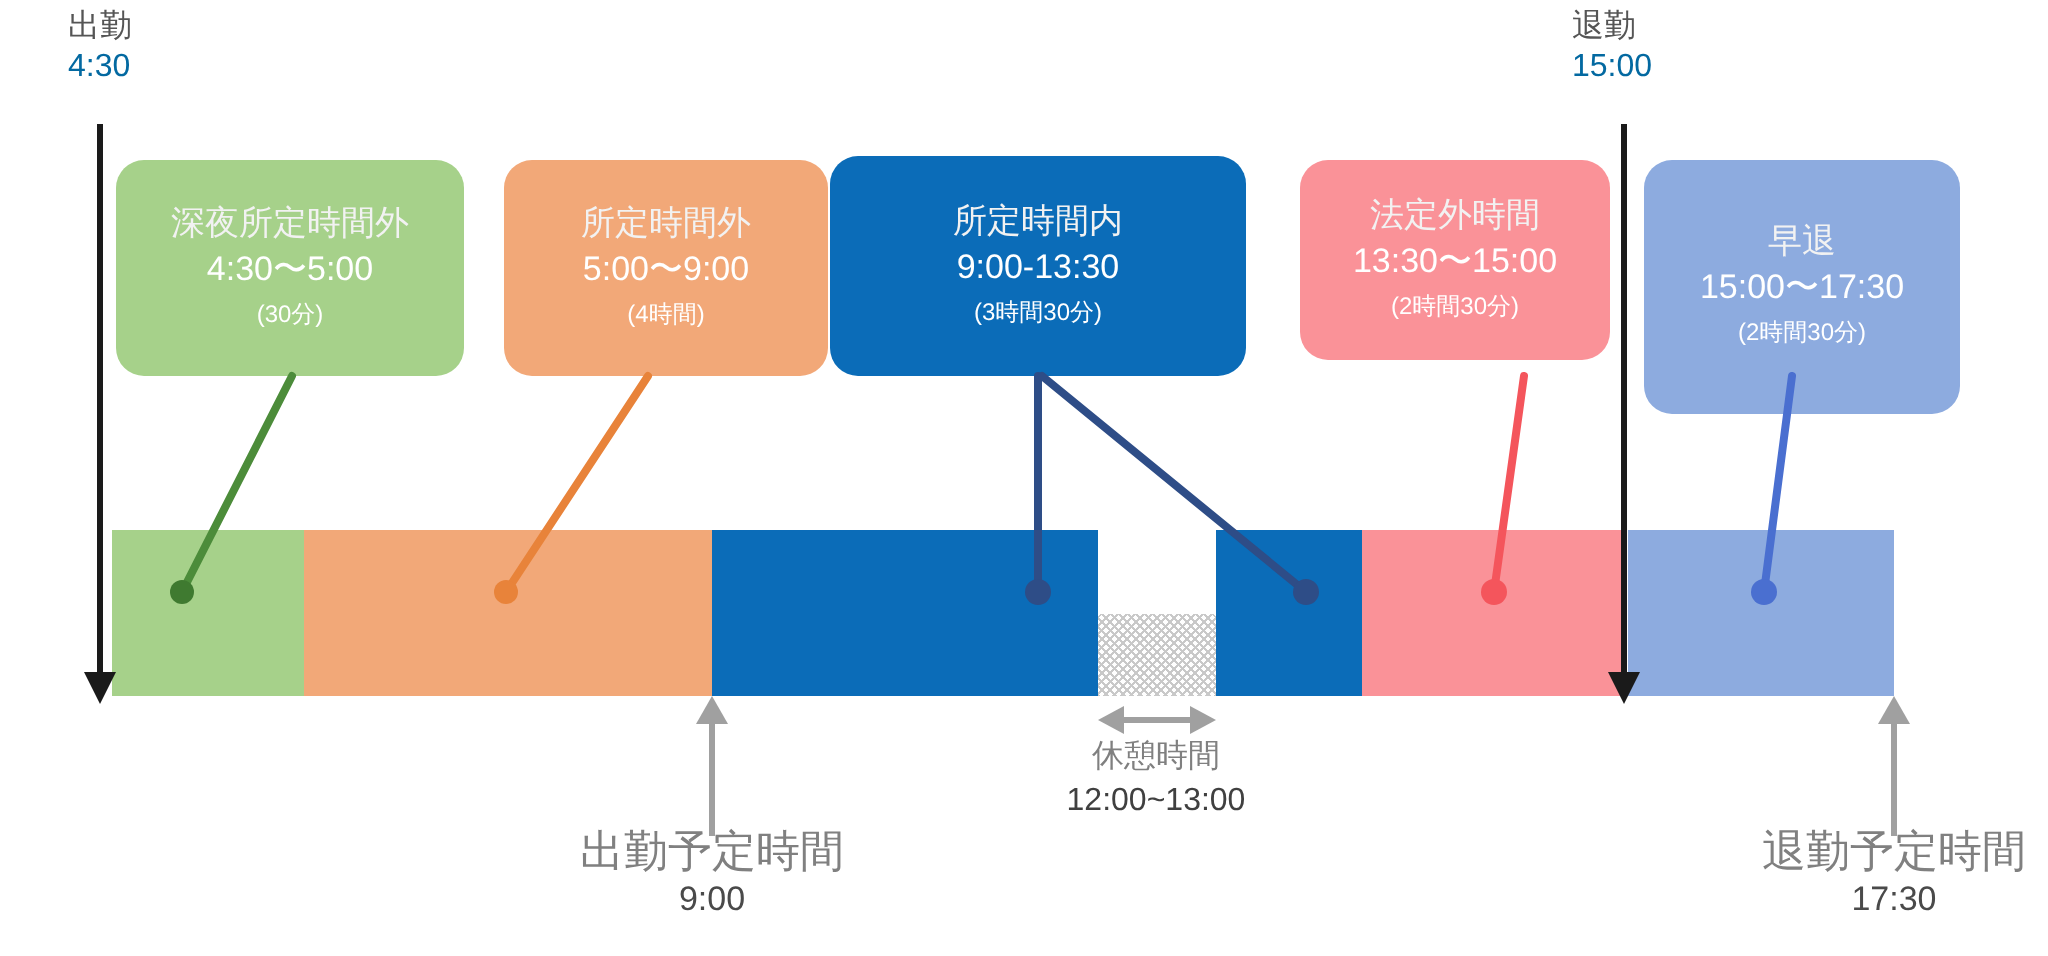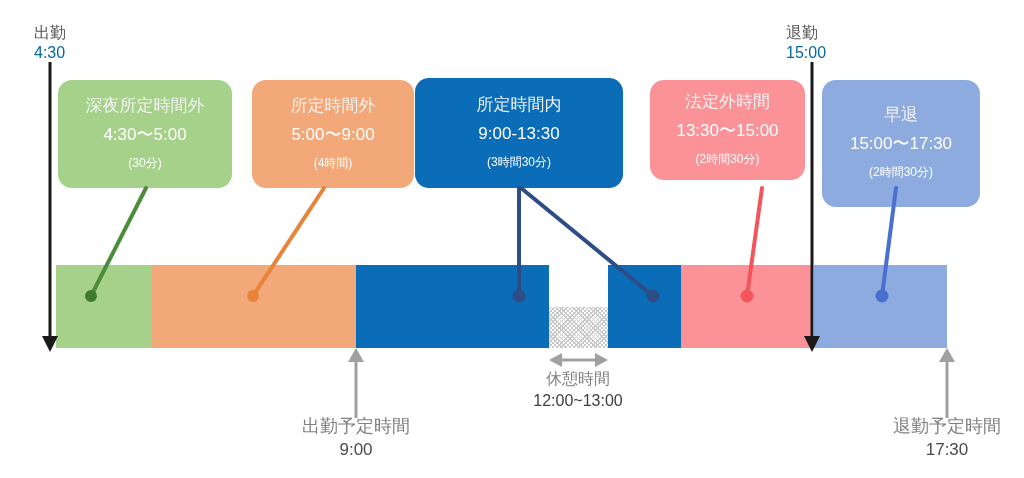--- a/index.html
+++ b/index.html
@@ -1,42 +1,42 @@
 <!DOCTYPE html>
 <html><head>
 <meta charset="utf-8">
 <style>
   html,body{margin:0;padding:0;background:#ffffff;}
   body{width:1024px;height:478px;font-family:"Liberation Sans","DejaVu Sans",sans-serif;overflow:hidden;}
   #stage{position:relative;width:1024px;height:478px;background:#fff;}
 
   
   .marker-label{position:absolute;color:#4a4a4a;font-size:16px;line-height:20px;white-space:nowrap;text-align:left;}
-  .marker-label .ttl{display:block;color:#555;margin-top:19px;}
+  .marker-label .ttl{display:block;color:#555;}
   .marker-label .tm{display:block;color:#0369a1;}
 
   
   .callout{position:absolute;border-radius:14px;box-sizing:border-box;
            display:flex;flex-direction:column;align-items:center;justify-content:center;
-           color:#ffffff;text-align:center;padding:4px 6px;gap:6px;}
+           color:#ffffff;text-align:center;padding:4px 6px;}
   .callout .c-title{font-size:17px;line-height:23px;color:#f2f2f2;}
   .callout .c-range{font-size:17px;line-height:23px;color:#ffffff;font-weight:400;}
   .callout .c-dur{font-size:12px;line-height:23px;color:#ffffff;font-weight:400;}
 
   
   .seg{position:absolute;top:265px;height:83px;}
   .breakhatch{position:absolute;top:307px;height:41px;
     background-image:
       repeating-linear-gradient(45deg,#c9c9c9 0,#c9c9c9 1px,transparent 1px,transparent 3px),
       repeating-linear-gradient(-45deg,#c9c9c9 0,#c9c9c9 1px,transparent 1px,transparent 3px);
     background-color:#ffffff;}
 
   
   .blabel{position:absolute;text-align:center;white-space:nowrap;}
-  .blabel .bl1{display:block;color:#808080;font-size:18px;line-height:24px;}
+  .blabel .bl1{display:block;color:#808080;font-size:22px;line-height:24px;}
   .blabel .bl2{display:block;color:#4a4a4a;font-size:17px;line-height:24px;}
 
   .brk-label{position:absolute;text-align:center;white-space:nowrap;}
   .brk-label .k1{display:block;color:#808080;font-size:16px;line-height:22px;}
   .brk-label .k2{display:block;color:#404040;font-size:16px;line-height:22px;}
 
   svg.overlay{position:absolute;left:0;top:0;width:1024px;height:478px;pointer-events:none;}
 </style>
 </head>
 <body>

